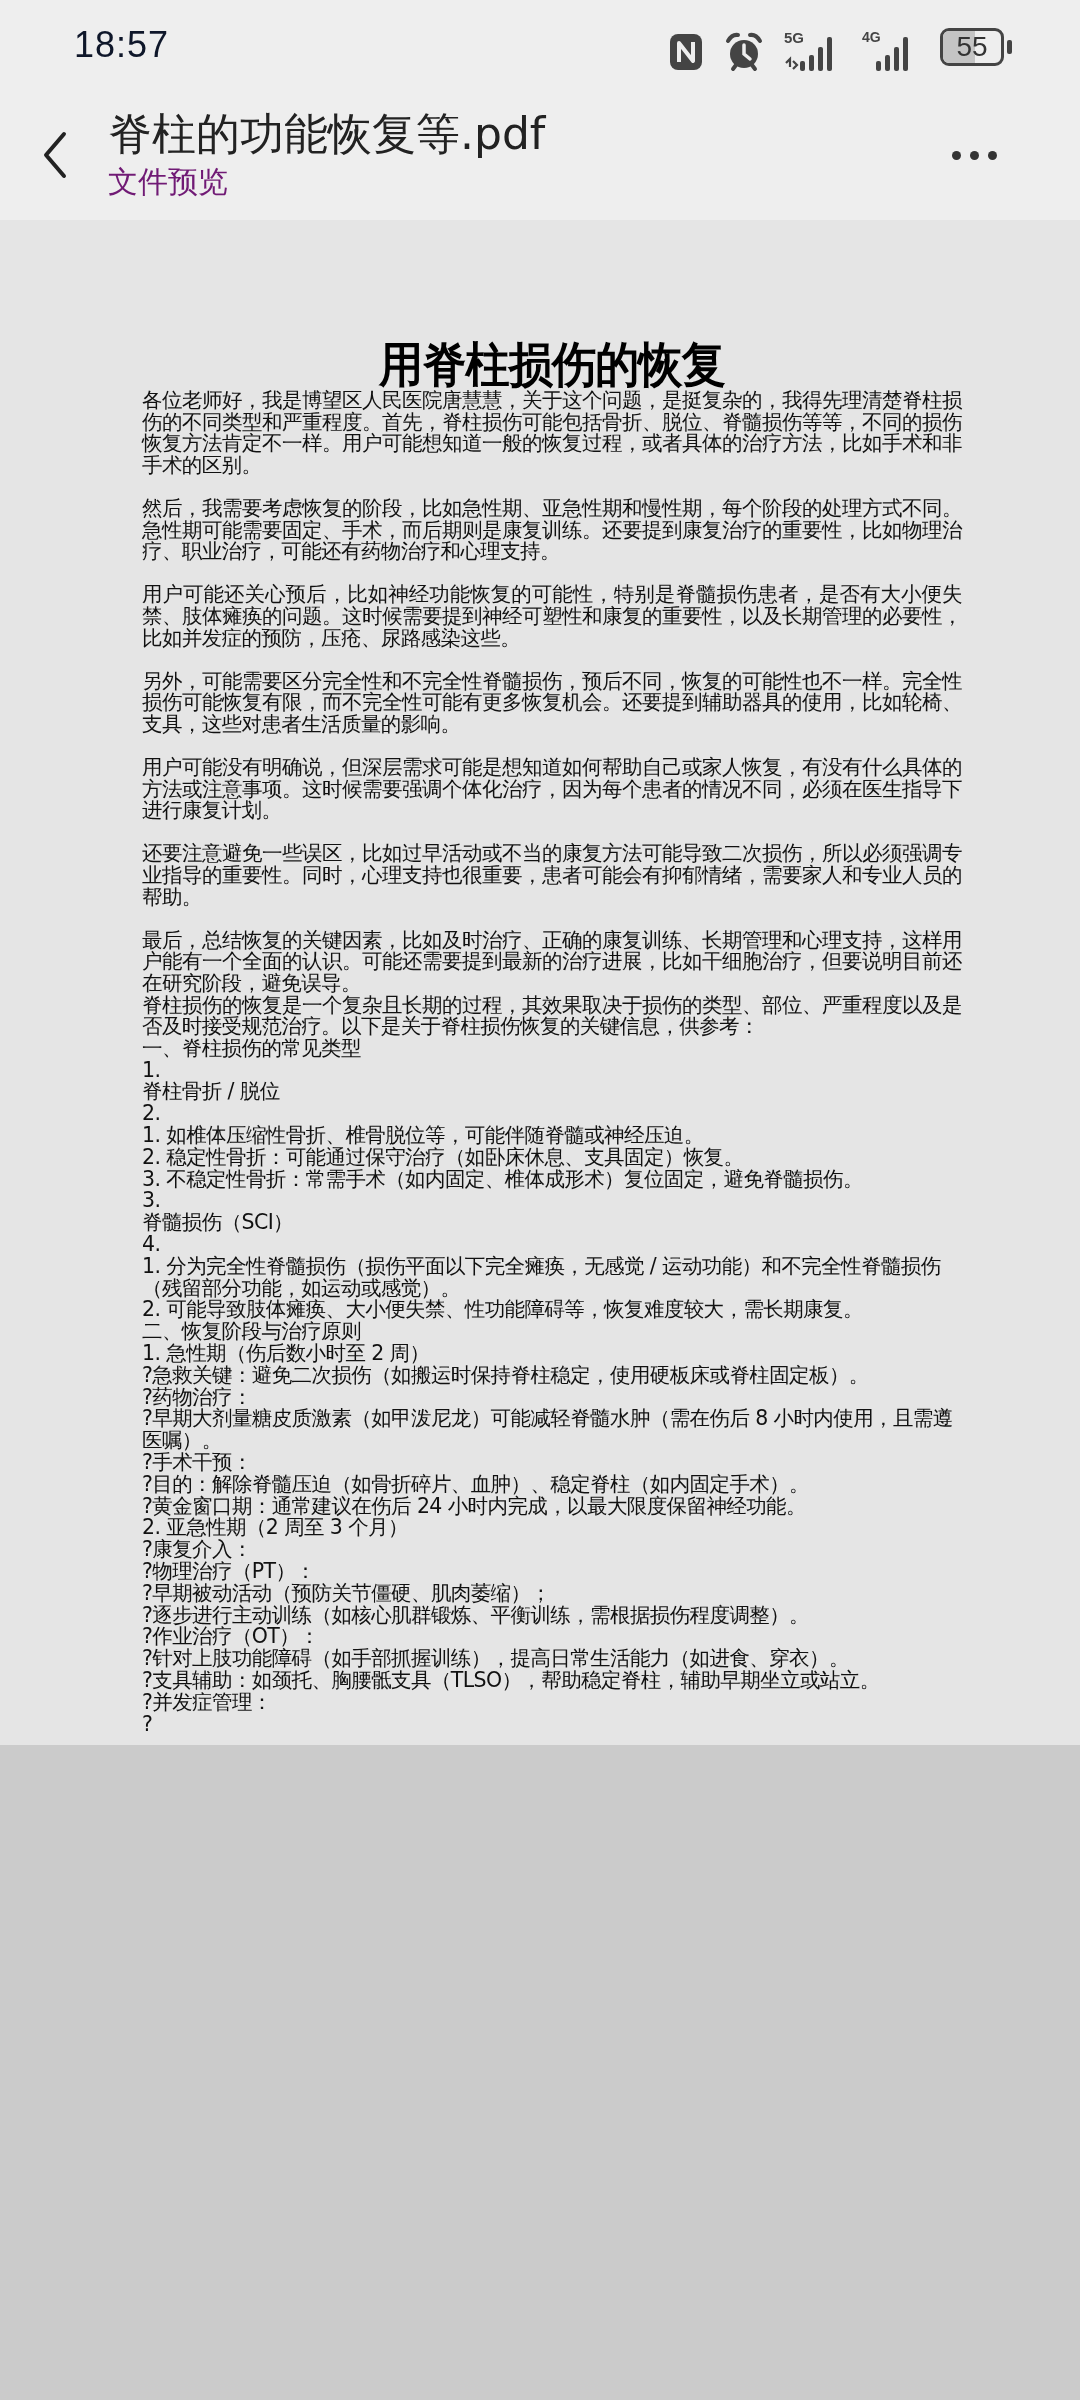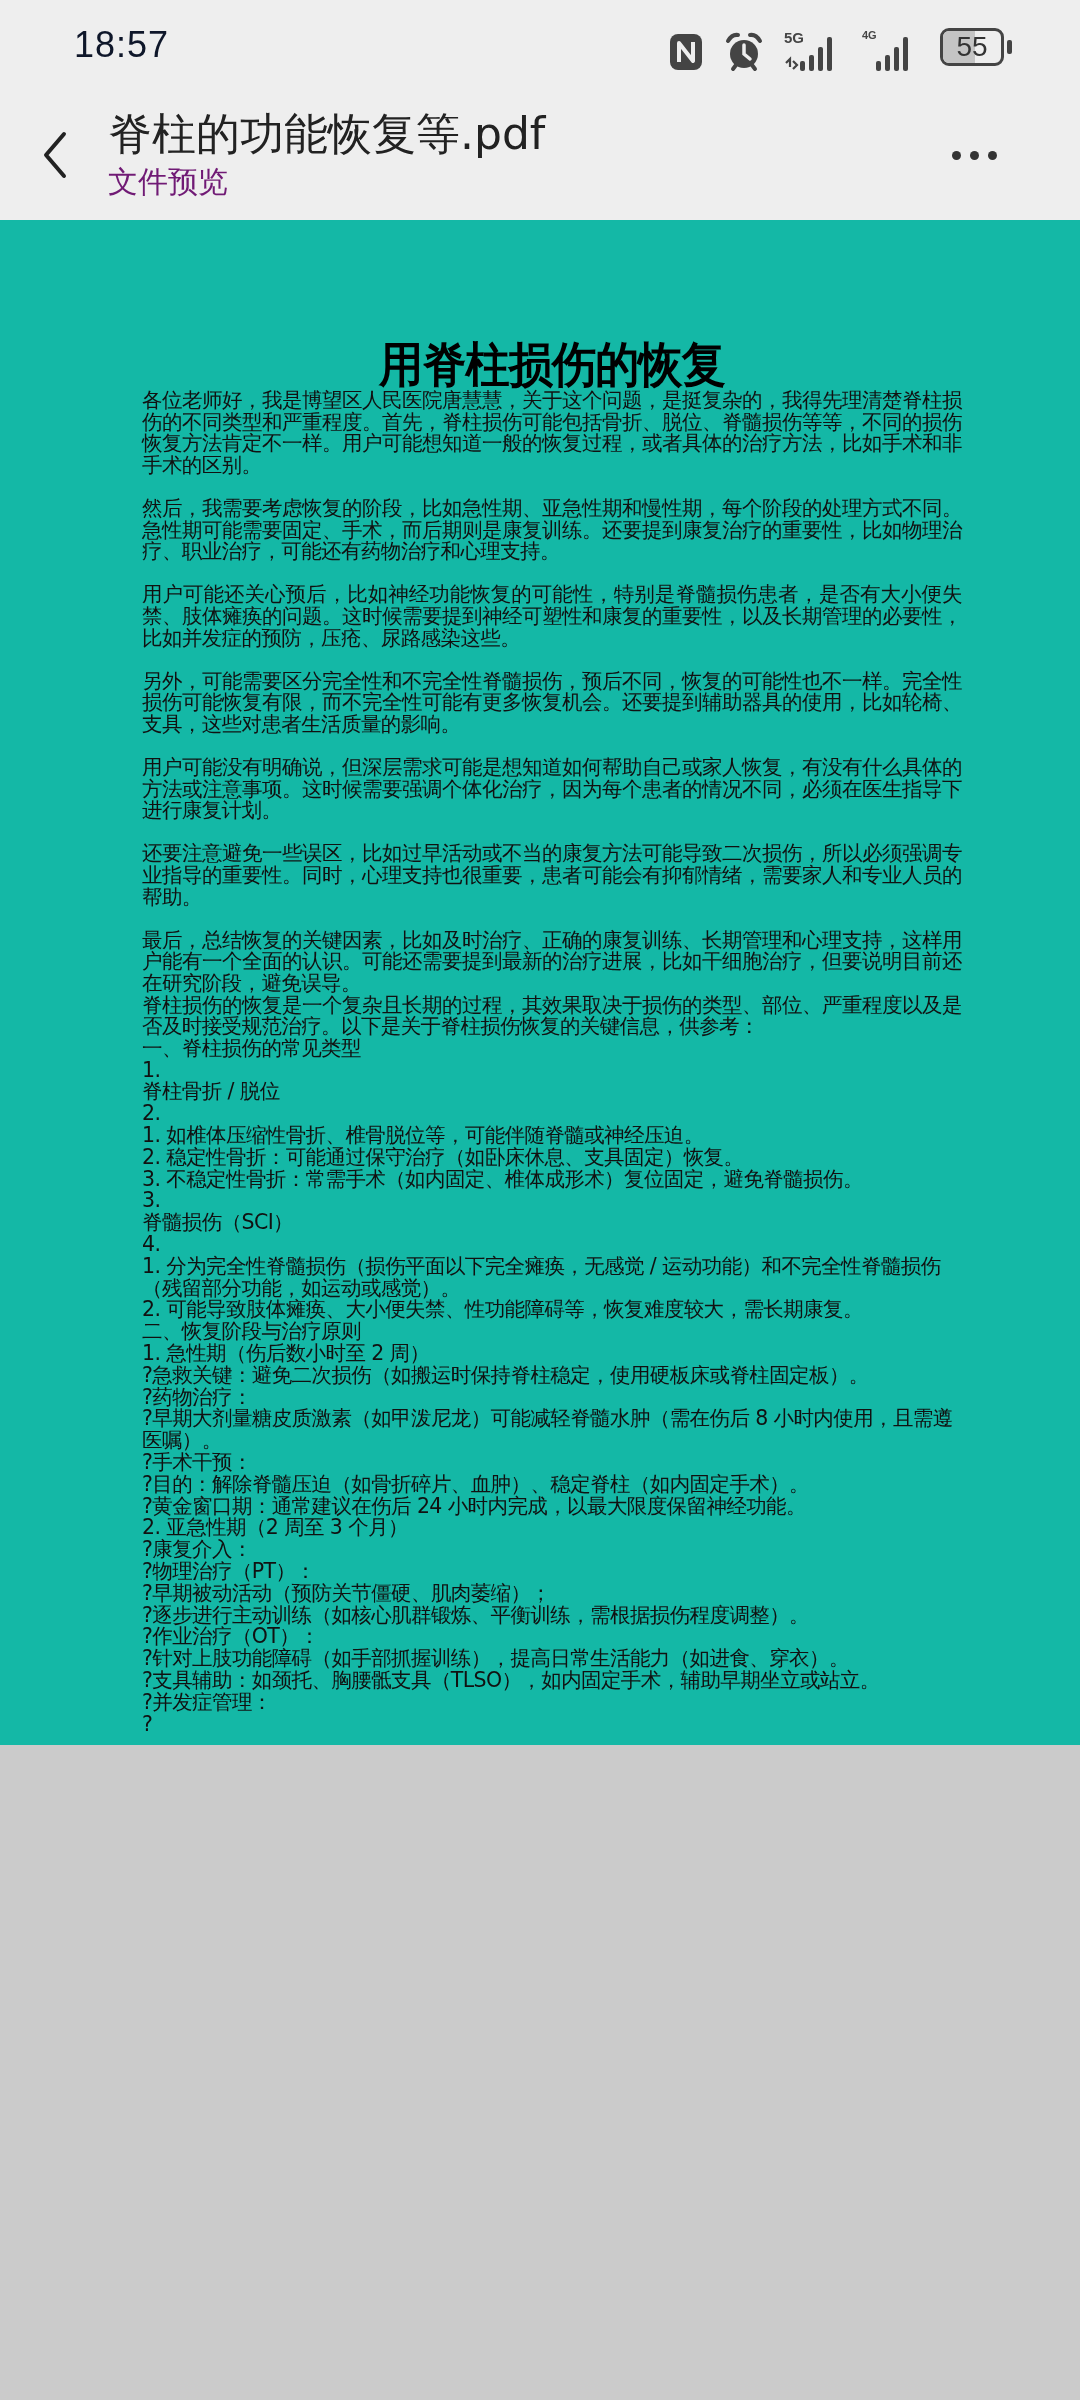--- a/index.html
+++ b/index.html
@@ -14,21 +14,21 @@
   .status-icons svg { display: block; }
 
   .app-bar { position: absolute; left: 0; top: 100px; width: 1049px; height: 120px; }
   .back-btn { position: absolute; left: 30px; top: 20px; width: 50px; height: 70px; display: flex; align-items: center; justify-content: center; }
   .title-block { position: absolute; left: 108px; top: 4px; }
   .file-title { font-family: "DejaVu Sans", sans-serif; font-size: 44px; color: #222; line-height: 60px; white-space: nowrap; }
   .file-sub { font-family: Liberation Mono, monospace; font-size: 30px; color: #701a75; line-height: 40px; margin-top: 0px; }
   .more-btn { position: absolute; right: 40px; top: 30px; width: 70px; height: 50px; display: flex; align-items: center; justify-content: center; gap: 9px; }
   .more-btn span { width: 9px; height: 9px; background: #333; border-radius: 50%; display: block; }
 
-  .page { position: absolute; left: 0; top: 220px; width: 1080px; height: 1525px; background: #14b8a6; overflow: hidden; }
+  .page { position: absolute; left: 0; top: 220px; width: 1080px; height: 1525px; background: #e5e5e5; overflow: hidden; }
   .doc { position: absolute; left: 142px; top: 118px; width: 820px; }
   .doc-title { text-align: center; font-family: "DejaVu Sans", sans-serif; font-weight: bold; font-size: 48px; line-height: 52px; color: #000; letter-spacing: -1px; margin-bottom: 0; transform: scaleX(0.92); }
   .para { font-family: "DejaVu Sans", sans-serif; font-size: 20.5px; line-height: 21.6px; color: #111; text-align: justify; letter-spacing: -0.6px; transform-origin: left top; }
   .para + .para.gap { margin-top: 21.6px; }
   .line { font-family: "DejaVu Sans", sans-serif; font-size: 20.5px; line-height: 21.8px; color: #111; white-space: nowrap; letter-spacing: -0.6px; }
   .wrap { white-space: normal; }
   .list-block { margin-top: 0; }
 </style>
 </head>
 <body>
@@ -57,21 +57,21 @@
       <span style="position:absolute;left:0;top:-2px;font-family:'Liberation Sans',sans-serif;font-weight:bold;font-size:15px;color:#444;">5G</span>
       <svg width="58" height="42" viewBox="0 0 58 42">
         <path d="M2 32 L6 28 L6 36 M9 30 L13 34 L9 38" stroke="#444" stroke-width="2.2" fill="none"></path>
         <rect x="16" y="30" width="5" height="10" rx="2" fill="#444"></rect>
         <rect x="25" y="24" width="5" height="16" rx="2" fill="#444"></rect>
         <rect x="34" y="16" width="5" height="24" rx="2" fill="#444"></rect>
         <rect x="43" y="6" width="5" height="34" rx="2" fill="#444"></rect>
       </svg>
     </span>
     <span style="position:relative;display:flex;align-items:flex-end;">
-      <span style="position:absolute;left:0;top:-2px;font-family:'Liberation Sans',sans-serif;font-weight:bold;font-size:11px;color:#444;">4G</span>
+      <span style="position:absolute;left:0;top:-2px;font-family:'Liberation Sans',sans-serif;font-weight:bold;font-size:14px;color:#444;">4G</span>
       <svg width="58" height="42" viewBox="0 0 58 42">
         <rect x="14" y="30" width="5" height="10" rx="2" fill="#444"></rect>
         <rect x="23" y="24" width="5" height="16" rx="2" fill="#444"></rect>
         <rect x="32" y="16" width="5" height="24" rx="2" fill="#444"></rect>
         <rect x="41" y="6" width="5" height="34" rx="2" fill="#444"></rect>
       </svg>
     </span>
     <span style="position:relative;display:inline-block;width:72px;height:49px;">
       <span style="position:absolute;left:0;top:0;width:64px;height:38px;border:3px solid #444;border-radius:9px;overflow:hidden;background:#eee;">
         <span style="position:absolute;left:0;top:0;width:55%;height:100%;background:#c4c4c4;"></span>
@@ -133,18 +133,18 @@
       <div class="line">?手术干预：</div>
       <div class="line">?目的：解除脊髓压迫（如骨折碎片、血肿）、稳定脊柱（如内固定手术）。</div>
       <div class="line">?黄金窗口期：通常建议在伤后 24 小时内完成，以最大限度保留神经功能。</div>
       <div class="line">2.  亚急性期（2 周至 3 个月）</div>
       <div class="line">?康复介入：</div>
       <div class="line">?物理治疗（PT）：</div>
       <div class="line">?早期被动活动（预防关节僵硬、肌肉萎缩）；</div>
       <div class="line">?逐步进行主动训练（如核心肌群锻炼、平衡训练，需根据损伤程度调整）。</div>
       <div class="line">?作业治疗（OT）：</div>
       <div class="line">?针对上肢功能障碍（如手部抓握训练），提高日常生活能力（如进食、穿衣）。</div>
-      <div class="line">?支具辅助：如颈托、胸腰骶支具（TLSO），如内固定手术，辅助早期坐立或站立。</div>
+      <div class="line">?支具辅助：如颈托、胸腰骶支具（TLSO），帮助稳定脊柱，辅助早期坐立或站立。</div>
       <div class="line">?并发症管理：</div>
       <div class="line">?</div>
     </div>
   </div>
 </div>
 
 </body></html>

